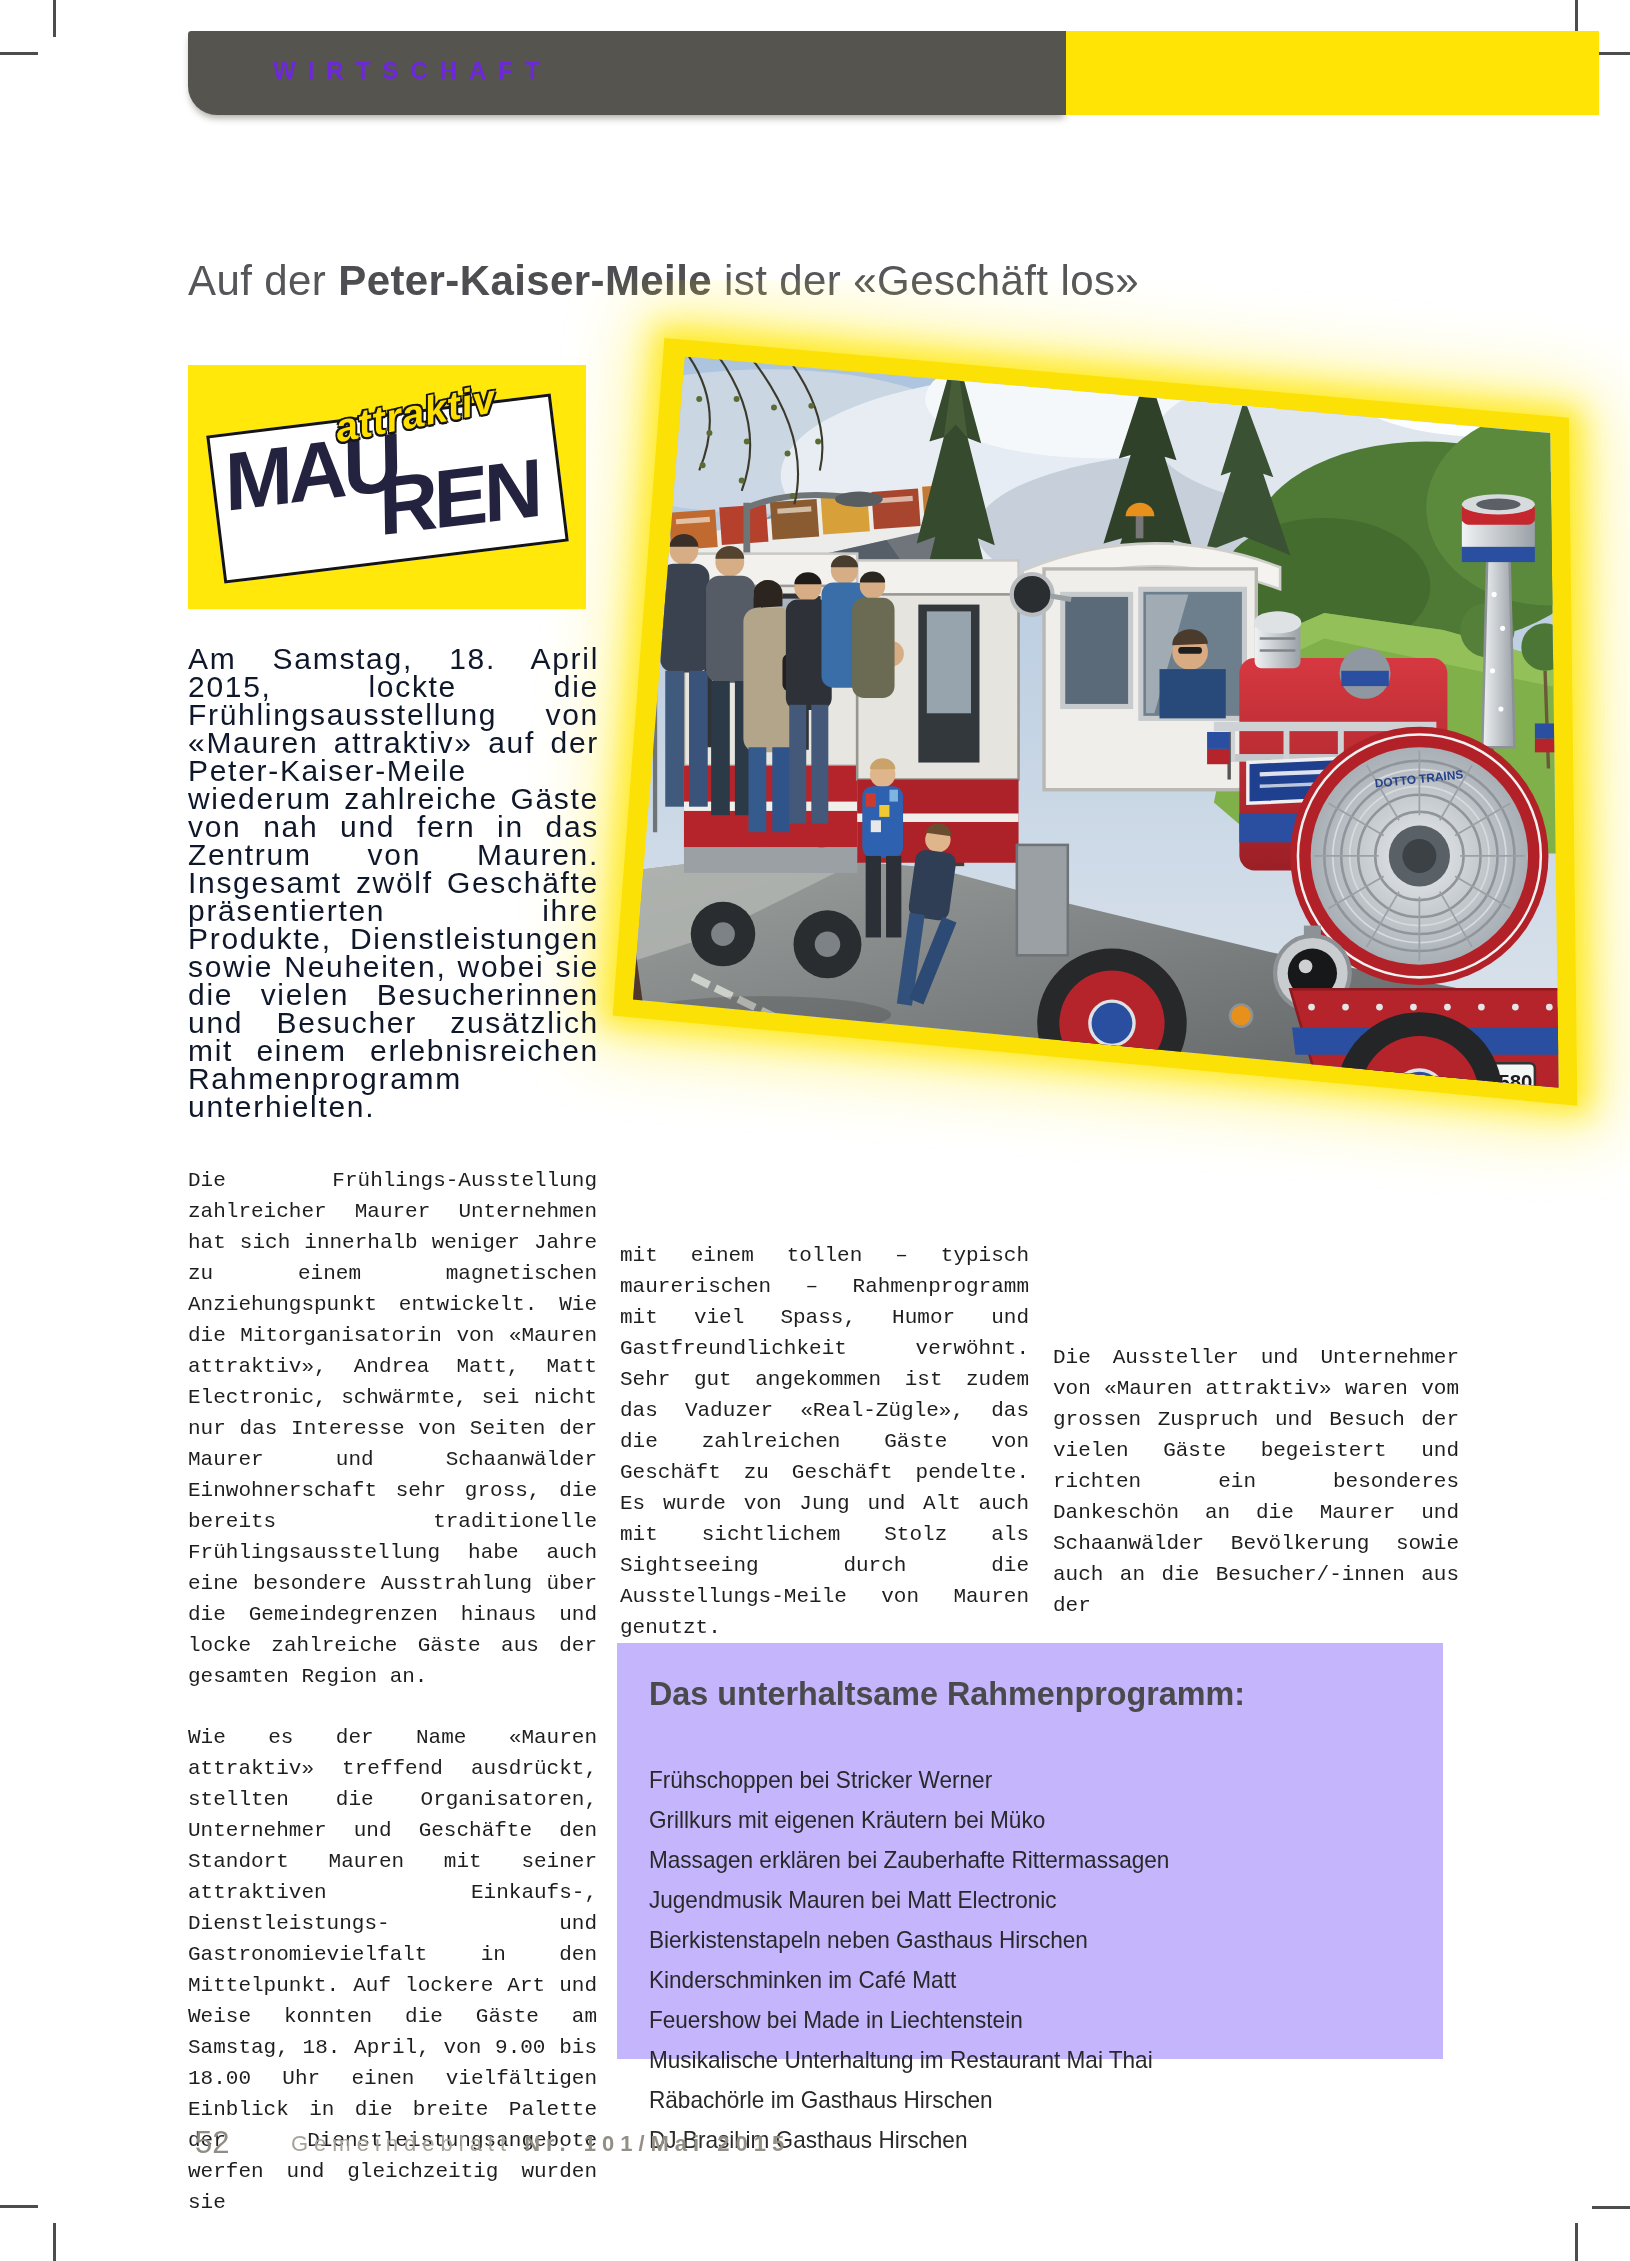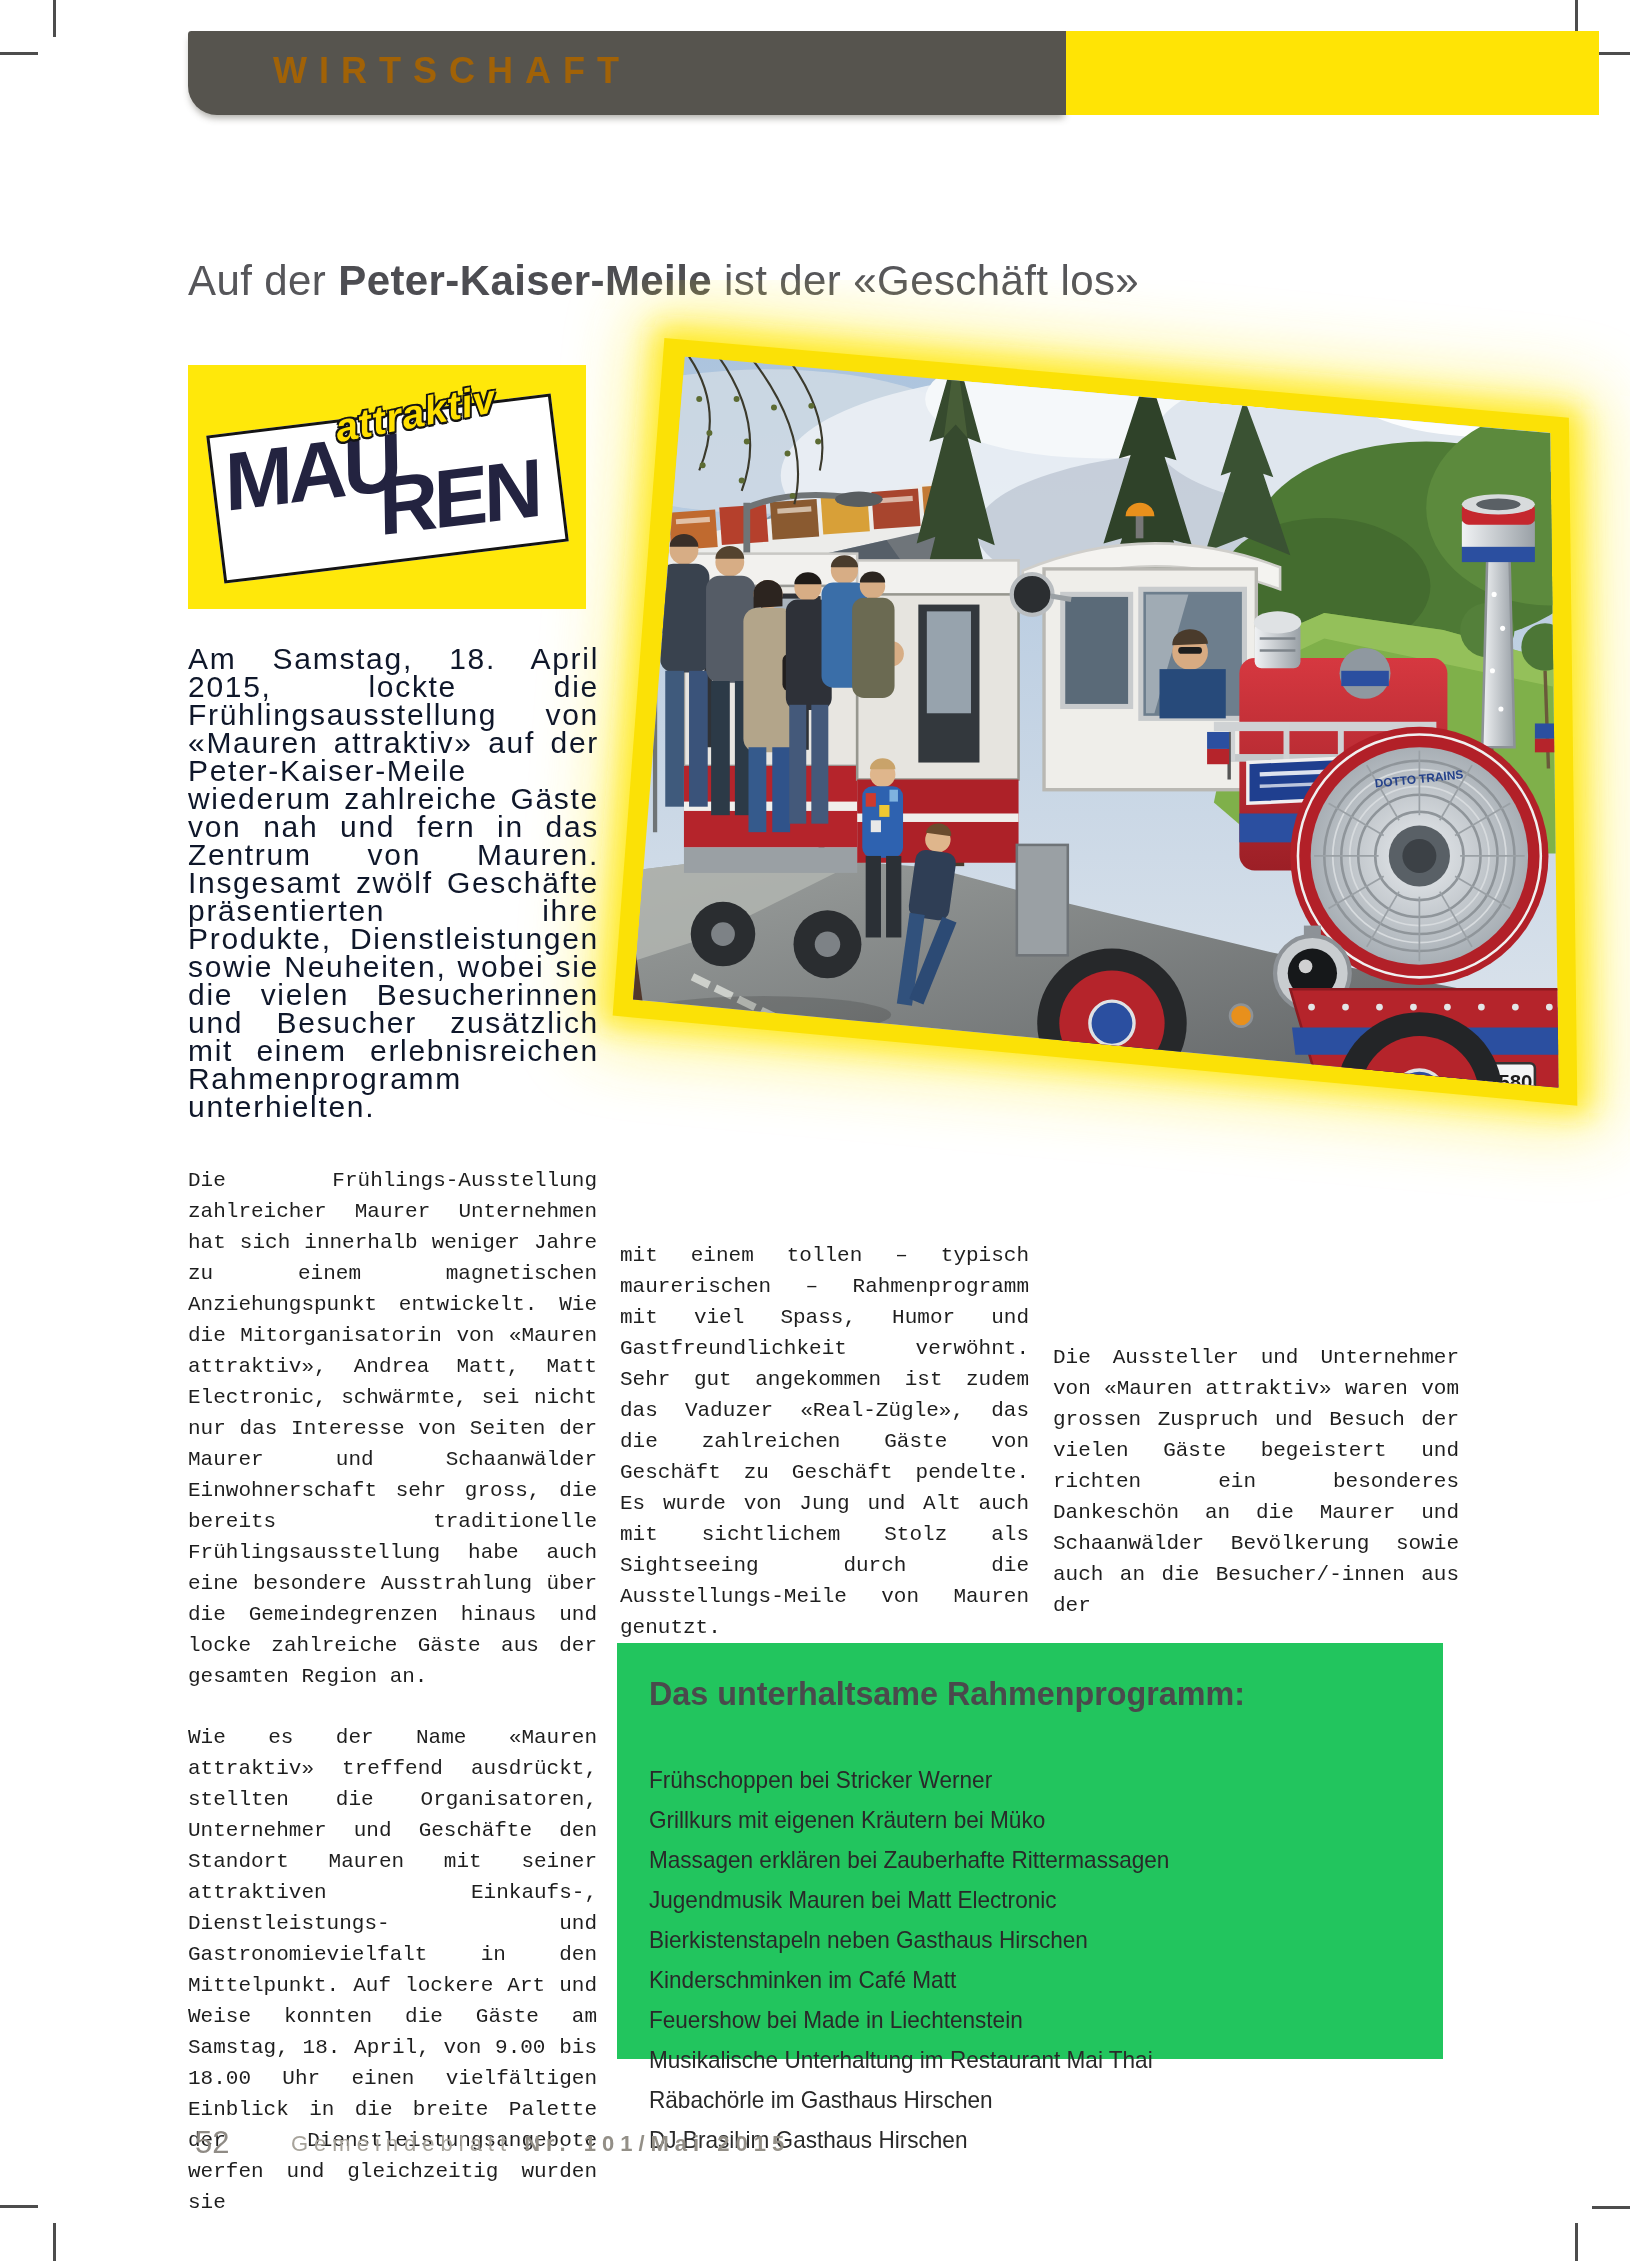--- a/index.html
+++ b/index.html
@@ -5,21 +5,21 @@
   html,body{margin:0;padding:0;background:#ffffff;}
   #page{position:relative;width:1630px;height:2261px;background:#ffffff;overflow:hidden;
         font-family:"Liberation Sans",sans-serif;}
   .abs{position:absolute;}
   
   .cmark{position:absolute;background:#4d4d4d;}
   
   #hdr-gray{left:188px;top:31px;width:878px;height:84px;background:#56544e;
             border-radius:3.4px 0 0 29px;box-shadow:0 5.1px 7.6px -2.5px rgba(70,68,58,.45);}
   #hdr-label{left:273px;top:31px;height:80px;display:flex;align-items:center;
-             color:#a16207;font-size:36px;font-weight:bold;letter-spacing:12px;}
+             color:#6d28d9;font-size:24px;font-weight:bold;letter-spacing:12px;}
   #hdr-yellow{left:1066px;top:31px;width:533px;height:84px;background:#ffe405;}
   
   #page-title{left:188px;top:257px;font-size:42px;color:#56565a;letter-spacing:0.4px;white-space:nowrap;}
   #page-title b{color:#4d4d52;}
   
   #logo-box{left:188px;top:365px;width:398px;height:244px;background:#ffe80a;}
   #logo-card{position:absolute;left:25.5px;top:49px;width:341px;height:143px;background:#ffffff;
              border:3.4px solid #141414;transform:rotate(-7deg);}
   .logo-word{position:absolute;color:#232340;font-weight:bold;transform:skewX(-6deg);
              font-size:82px;line-height:1;letter-spacing:-4.2px;}
@@ -35,21 +35,21 @@
   
   .body-p{width:409px;color:#1e1e1e;font-size:21px;line-height:31px;text-align:justify;font-family:Liberation Mono, monospace;}
   .body-h{width:409px;color:#121212;font-size:24px;line-height:34px;font-weight:bold;}
   #col1-p1{left:188px;top:1165px;}
   #col1-h{left:188px;top:1616px;}
   #col1-p2{left:188px;top:1722px;}
   #col2-p{left:620px;top:1240px;}
   #col3-h{left:1053px;top:1238px;}
   #col3-p{left:1053px;top:1342px;width:406px;}
   
-  #program-box{left:617px;top:1643px;width:826px;height:416px;background:#22c55e;}
+  #program-box{left:617px;top:1643px;width:826px;height:416px;background:#c4b5fd;}
   #program-title{position:absolute;left:32px;top:31px;color:#4a4a4c;font-size:34px;font-weight:bold;
                  transform:scaleX(.95);transform-origin:left;white-space:nowrap;}
   #program-list{position:absolute;left:32px;top:117px;color:#292929;font-size:24px;line-height:40px;
                 transform:scaleX(.94);transform-origin:left;white-space:nowrap;}
   
   #footer-num{left:195px;top:2125px;font-size:31px;color:#8f8b85;}
   #footer-pub{left:291px;top:2131px;font-size:22px;letter-spacing:6px;color:#a7a39b;white-space:nowrap;}
   #footer-pub .iss{font-weight:bold;color:#938f87;}
 </style>
 </head>

